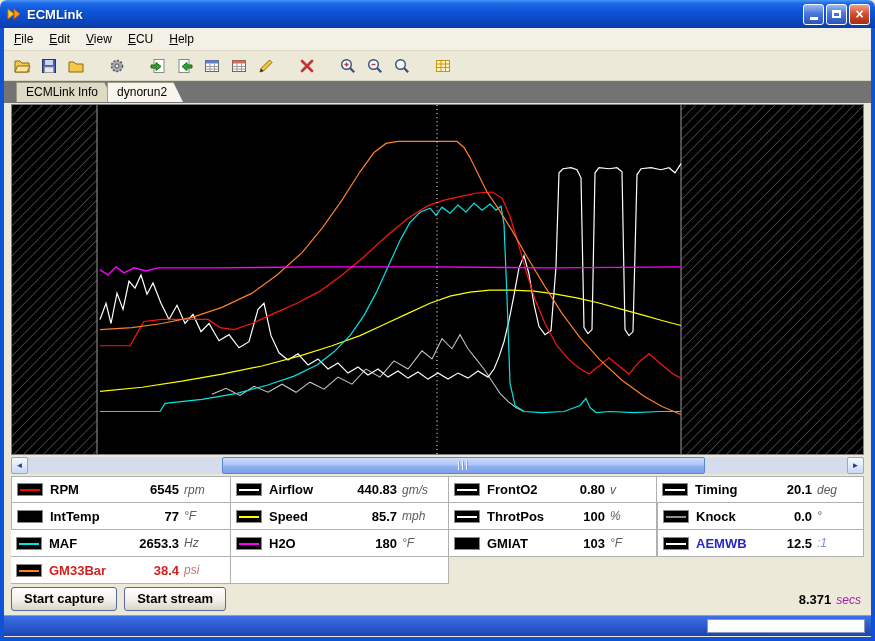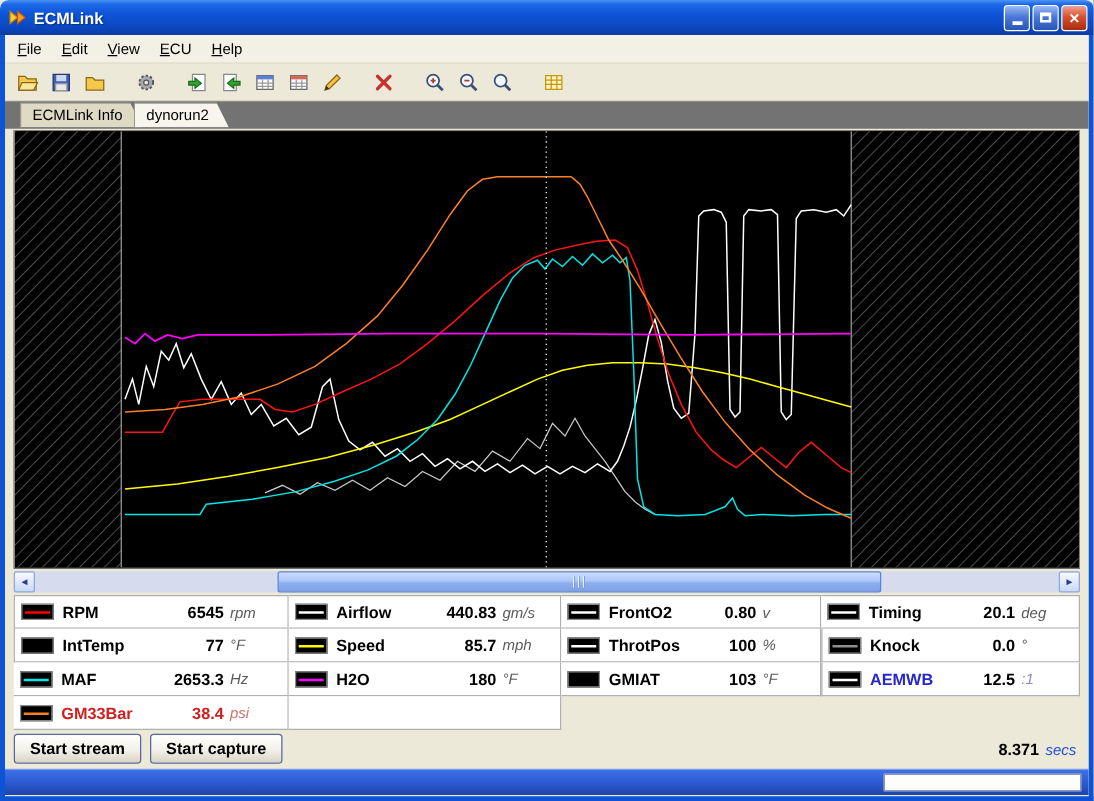--- a/index.html
+++ b/index.html
@@ -68,21 +68,21 @@
   .gval{margin-left:auto;font-weight:bold;font-size:13px;color:#000;white-space:nowrap;}
   .gunit{font-style:italic;font-size:12px;color:#5a5a5a;width:40px;margin-left:5px;flex:none;white-space:nowrap;}
 
   
   .actionrow{flex:none;height:30px;display:flex;align-items:center;padding:0 10px 0 7px;gap:7px;}
   .xp-btn{font-family:"Liberation Sans",sans-serif;font-weight:bold;font-size:13px;color:#000;
     padding:3px 12px 4px 12px;border:1px solid #55699C;border-radius:3px;
     background:linear-gradient(180deg,#FFFFFF 0%,#F2F0E9 55%,#DAD4C4 100%);}
   .elapsed{margin-left:auto;display:flex;align-items:baseline;gap:5px;}
   .elapsed .val{font-weight:bold;font-size:13px;}
-  .elapsed .unit{font-style:italic;font-size:12px;color:#1d4ed8;}
+  .elapsed .unit{font-style:italic;font-size:12px;color:#a21caf;}
 
   
   .statusstrip{flex:none;height:21px;margin-top:1px;position:relative;
     border-top:1px solid #7E9CE8;
     background:linear-gradient(180deg,#3D70E8 0%,#2B58CC 55%,#1C44AE 100%);}
   .progress-box{position:absolute;right:6px;top:3px;bottom:3px;width:158px;background:#FDFDFB;border:1px solid #8A98B8;}
 </style>
 </head>
 <body>
 
@@ -355,22 +355,22 @@
             </span>
             <span class="gname" style="color: rgb(208, 32, 32);">GM33Bar</span>
             <span class="gval" style="color: rgb(208, 32, 32);">38.4</span>
             <span class="gunit" style="color: rgb(208, 112, 112);">psi</span>
           </div>
           <div class="gcell"></div>
           <div class="gcell blank"></div>
         </div>
 
     <div class="actionrow">
+      <button class="xp-btn">Start capture</button>
       <button class="xp-btn">Start stream</button>
-      <button class="xp-btn">Start capture</button>
       <div class="elapsed">
         <span class="val">8.371</span>
         <span class="unit">secs</span>
       </div>
     </div>
 
     <div class="statusstrip">
       <div class="progress-box"></div>
     </div>
 

